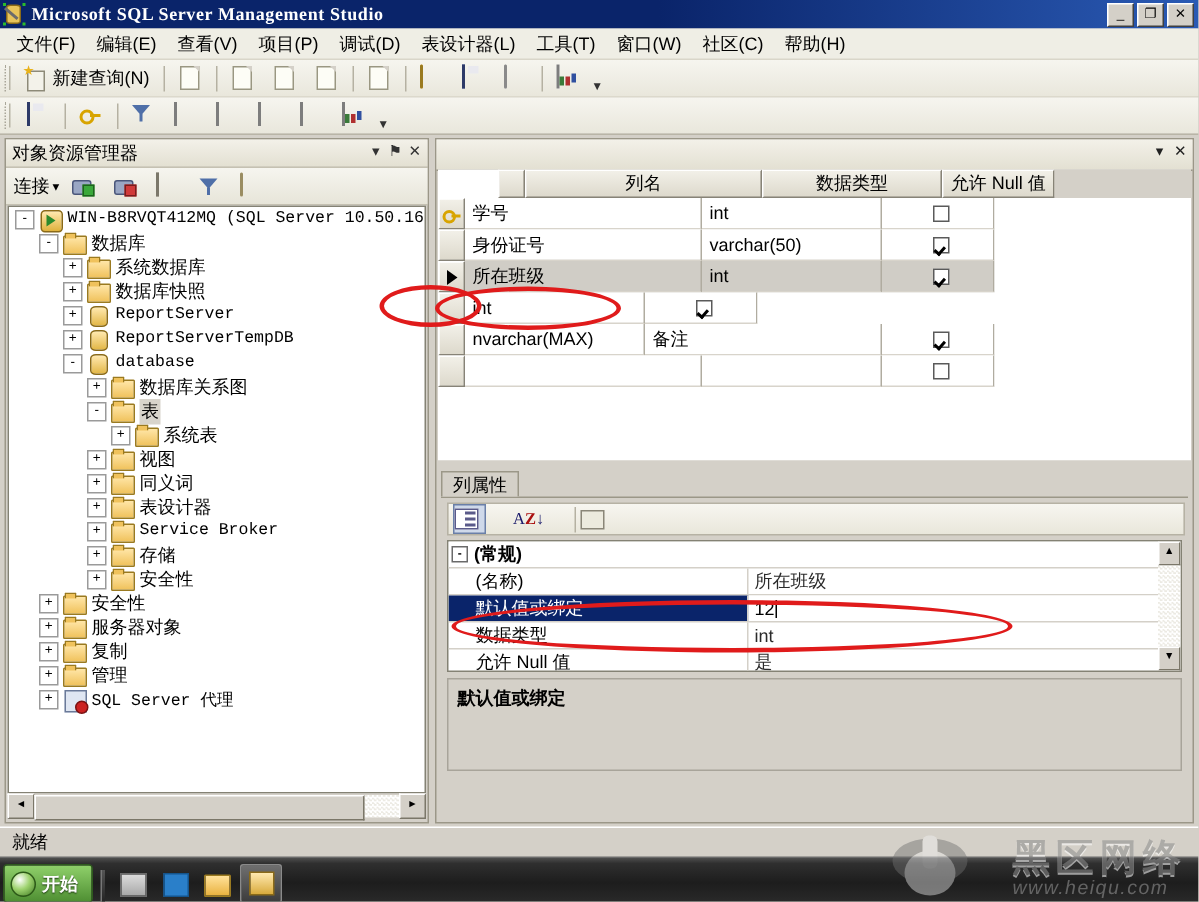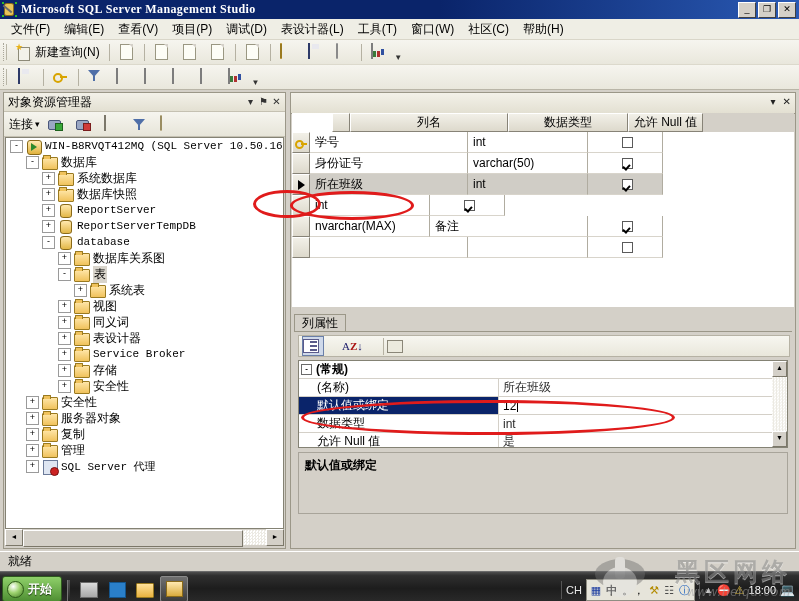--- a/index.html
+++ b/index.html
@@ -191,21 +191,21 @@
   .tdiv{width:2px;height:22px;margin:0 5px;background:linear-gradient(#555,#222);border-left:1px solid #777;}
   .tk-ic{width:26px;height:24px;display:flex;align-items:center;justify-content:center;margin:0 1px;}
   .tk-ic.active{background:linear-gradient(#6f6f6f,#3c3c3c);border:1px solid #8a8a8a;border-radius:2px;}
   .tray{margin-left:auto;display:flex;align-items:center;height:24px;padding-right:4px;gap:4px;}
   .tray .ime{display:flex;align-items:center;gap:5px;background:#e6e4da;border:1px solid #8f8d82;height:20px;padding:0 4px;}
   .tray .ime span{font-size:11px;color:#000;}
   .tray .cn{color:#b32020;font-weight:bold;}
   .clock{color:#fff;font-size:11px;}
   .tray-div{width:1px;height:18px;background:#555;}
 
-  .wm{position:absolute;right:8px;bottom:2px;pointer-events:none;opacity:.55;text-align:right;}
+  .wm{position:absolute;right:8px;bottom:2px;pointer-events:none;opacity:.55;text-align:left;}
   .wm .big{font-size:25px;font-weight:bold;color:#8d8d8d;letter-spacing:4px;
      font-family:"DejaVu Sans",sans-serif;text-shadow:0 1px 0 #fff;}
   .wm .small{font-size:13px;color:#9a9a9a;font-style:italic;letter-spacing:1px;margin-top:-4px;}
   .wm-logo{position:absolute;right:150px;bottom:0px;width:58px;height:44px;opacity:.45;pointer-events:none;}
   .wm-logo .head{position:absolute;left:4px;top:2px;width:50px;height:30px;border-radius:50%;background:#6f6f6f;}
   .wm-logo .face{position:absolute;left:12px;top:10px;width:34px;height:30px;border-radius:50%;background:#e4e4e4;}
   .wm-logo .tie{position:absolute;left:24px;top:0px;width:10px;height:22px;background:#f0f0f0;border-radius:4px;}
 
   
   .ell{position:absolute;border:3px solid #e01b1b;border-radius:50%;pointer-events:none;}
@@ -671,38 +671,20 @@
     <div class="tk-ic">
       <span style="width:15px;height:14px;background:#2a7fc9;border:1px solid #14558d;display:block;"></span>
     </div>
     <div class="tk-ic">
       <span style="width:16px;height:13px;background:linear-gradient(#ffe19a,#e9b23f);border:1px solid #9a7a20;display:block;border-radius:1px;"></span>
     </div>
     <div class="tk-ic active">
       <span style="width:15px;height:14px;background:linear-gradient(#ffe9b0,#d9ab3d);border:1px solid #8a6a18;display:block;"></span>
     </div>
 
-    <div class="tray">
-      <div class="tray-div"></div>
-      <span style="color:#e8e8e8;font-size:11px">CH</span>
-      <div class="ime">
-        <span style="color:#1a3aa0;font-weight:bold">▦</span>
-        <span class="cn">中</span>
-        <span>。，</span>
-        <span style="color:#b38b00">⚒</span>
-        <span style="color:#4a4a4a">☷</span>
-        <span style="color:#1a5fbf">ⓘ</span>
-      </div>
-      <div class="tray-div"></div>
-      <span style="color:#ccc;font-size:9px">▲</span>
-      <span style="color:#cc3333;font-size:11px">⛔</span>
-      <span style="color:#d7b53a;font-size:11px">⚠</span>
-      <span class="clock">18:00</span>
-      <span style="color:#6fa8dc;font-size:12px">💻</span>
-    </div>
   </div>
 
   <div class="wm-logo">
     <div class="head"></div>
       <div class="face"></div>
       <div class="tie"></div>
   </div>
   <div class="wm">
     <div class="big">黑区网络</div>
     <div class="small">www.heiqu.com</div>

